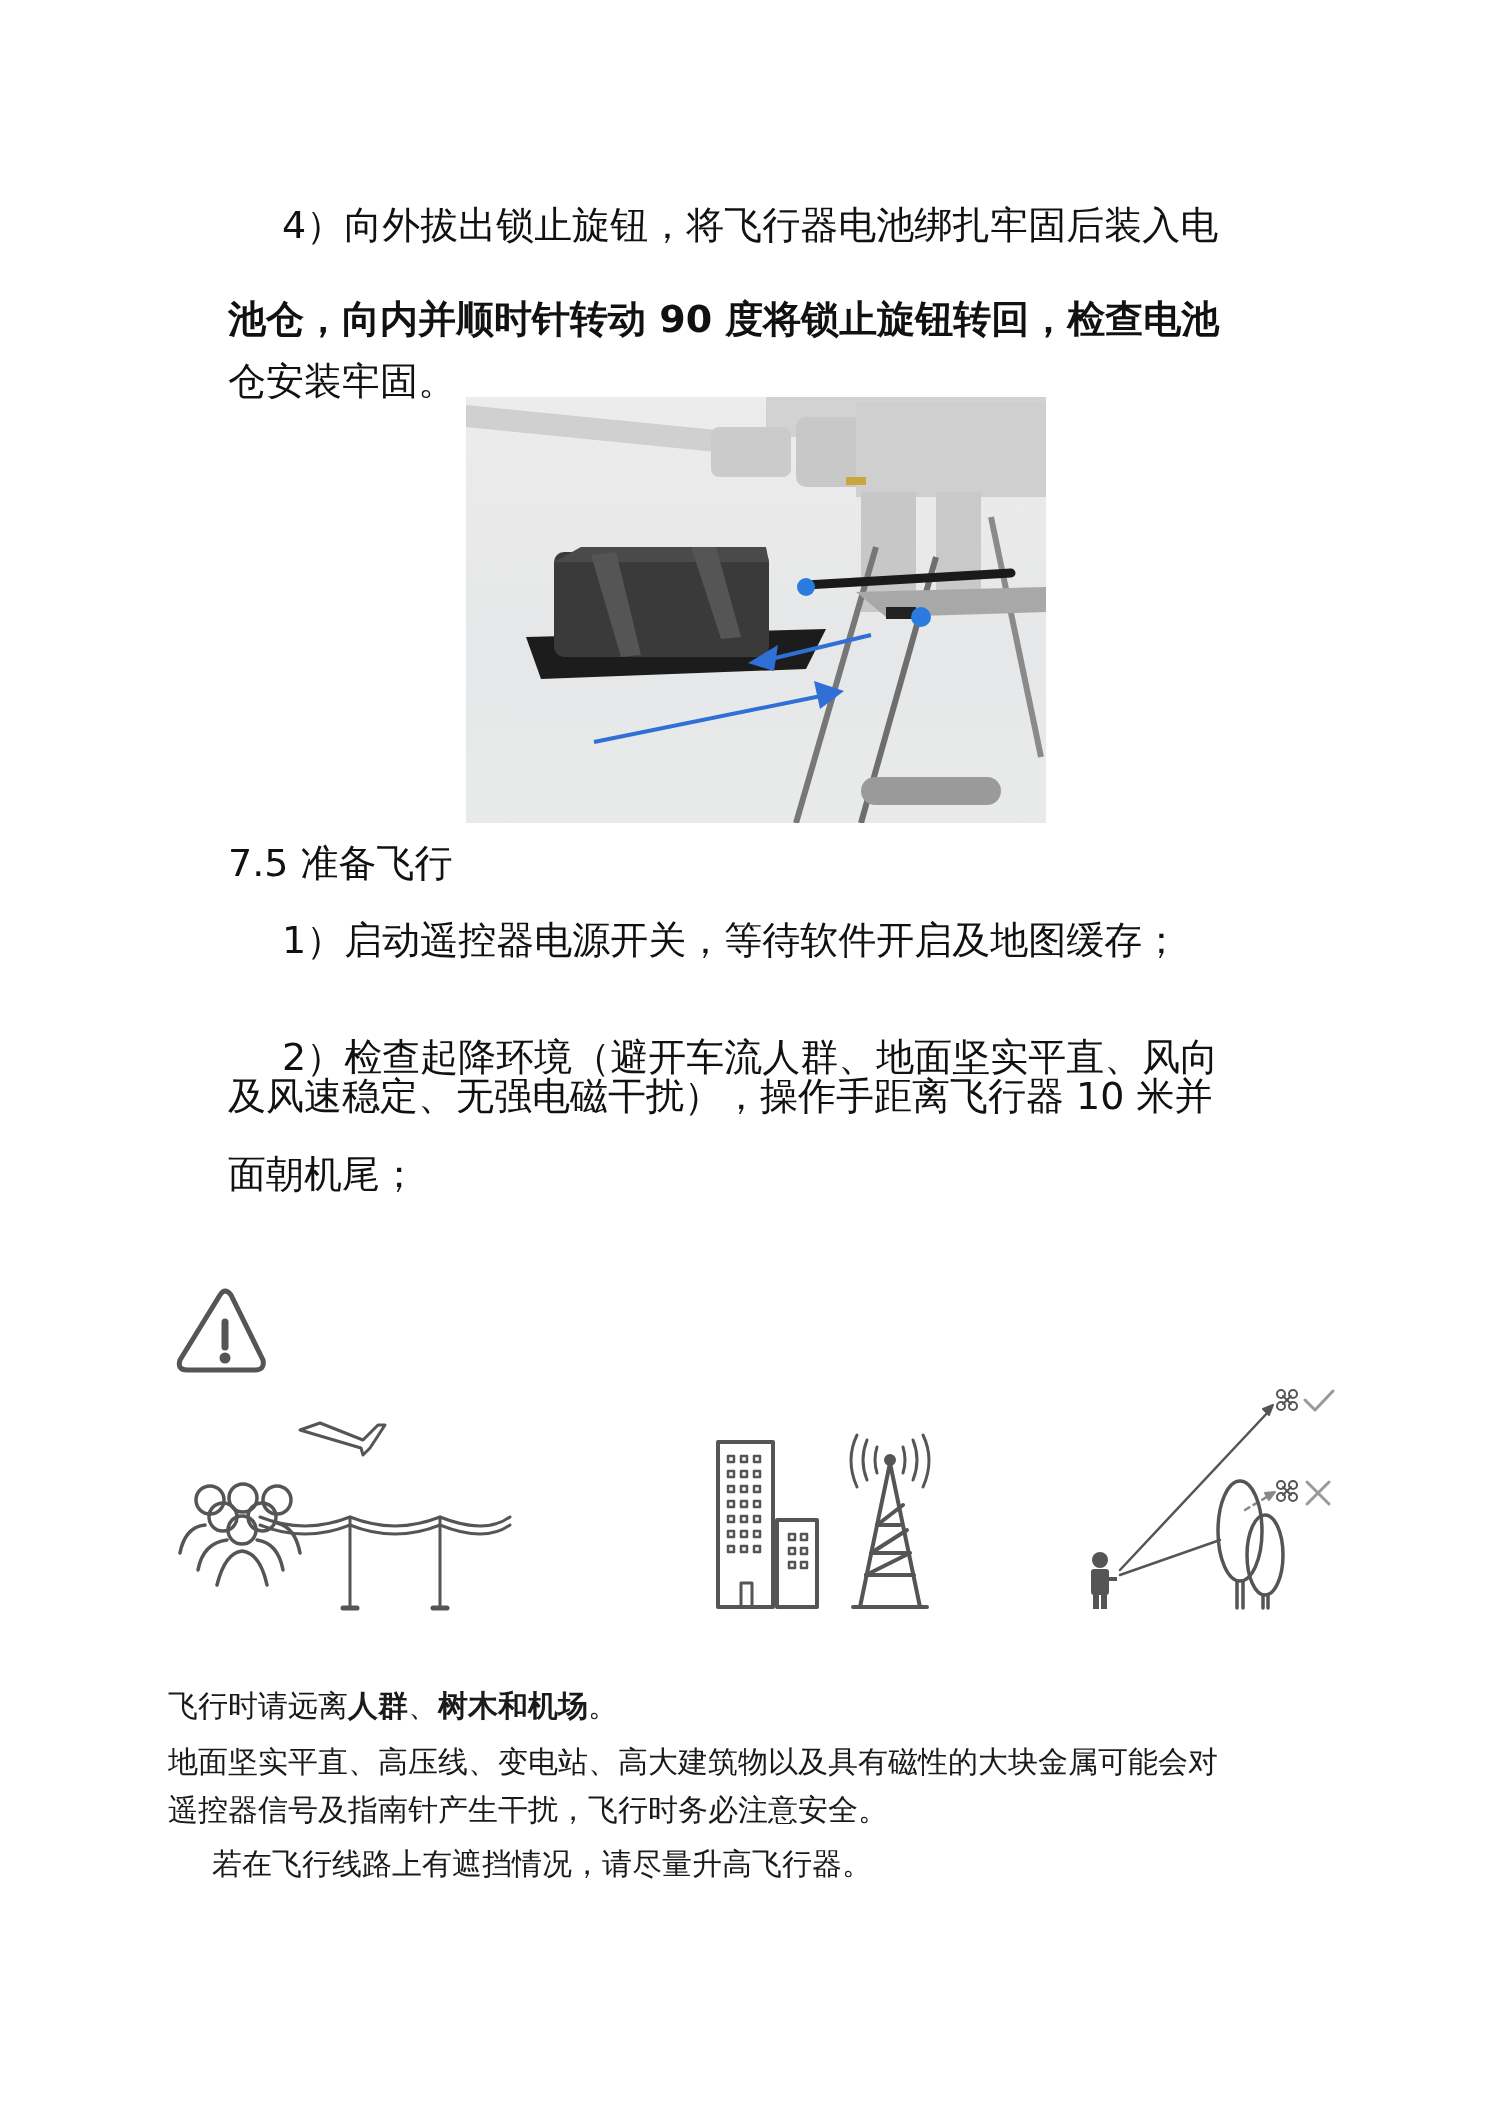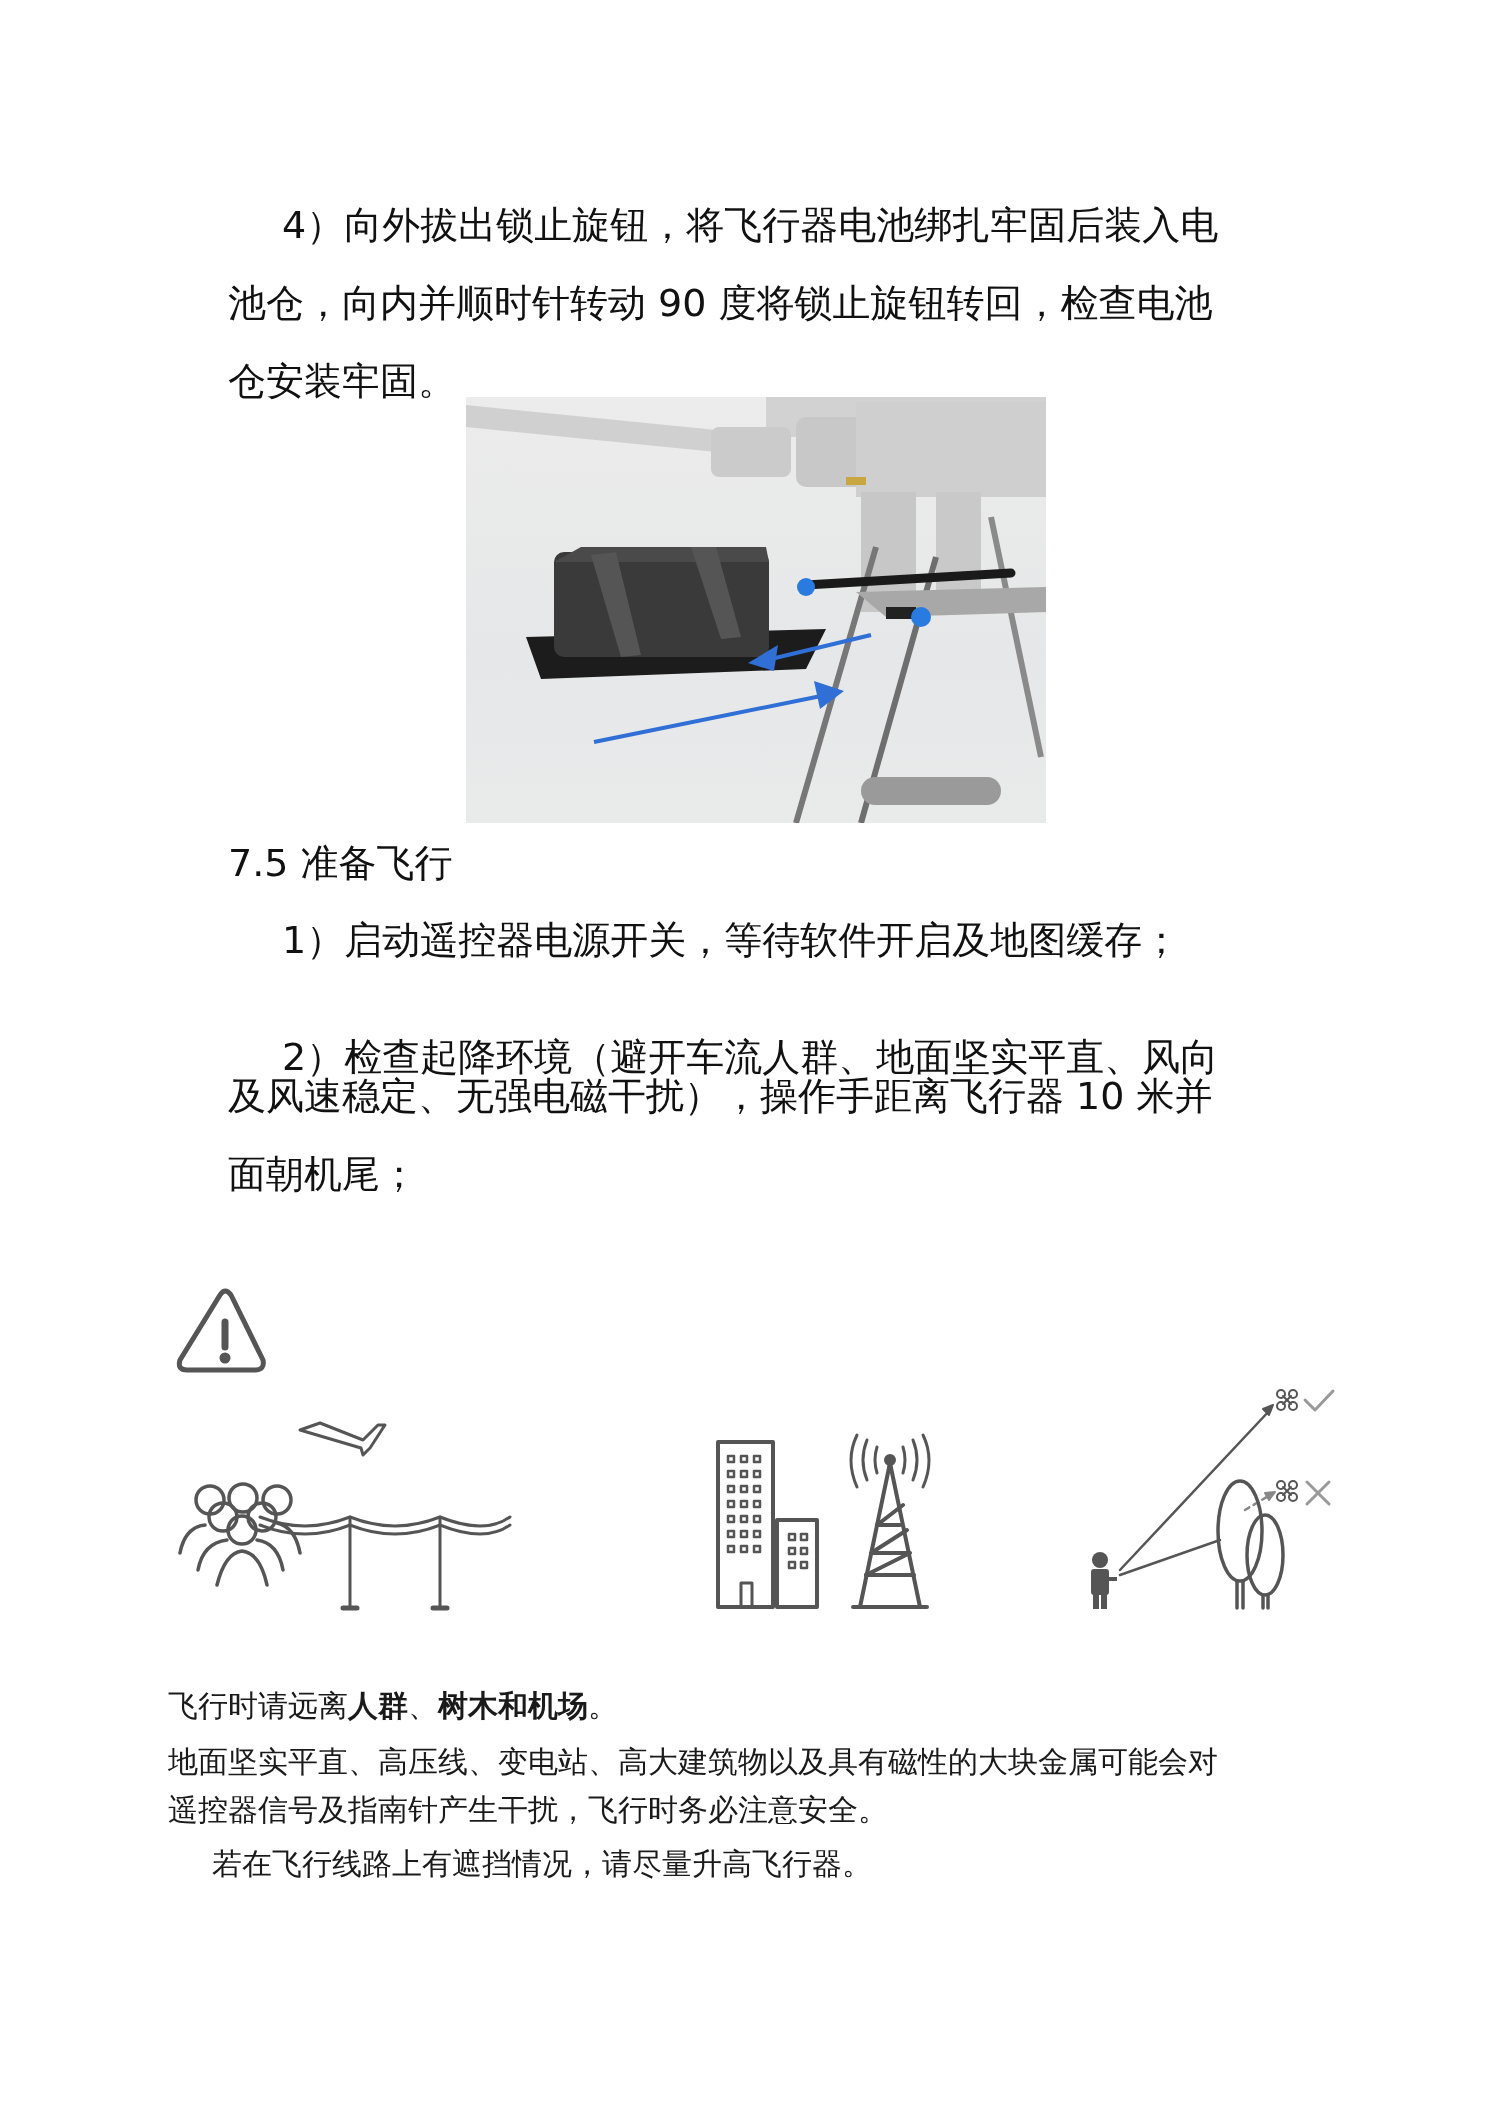--- a/index.html
+++ b/index.html
@@ -10,21 +10,21 @@
   .fig1 { position:absolute; left:466px; top:397px; width:580px; height:426px;
           background:linear-gradient(180deg,#ececec 0%,#e6e7e8 60%,#e9eaea 100%); overflow:hidden; }
   .fig2 { position:absolute; left:165px; top:1285px; width:1190px; height:350px; }
   .cap { position:absolute; white-space:nowrap; font-size:30px; color:#1a1a1a; }
   .cap b { font-weight:bold;text-align:right; }
 </style>
 </head>
 <body>
 
 <div class="line" style="left:282px; top:200px;">4）向外拔出锁止旋钮，将飞行器电池绑扎牢固后装入电</div>
-<div class="line" style="left:228px; top:278px;">池仓，向内并顺时针转动 90 度将锁止旋钮转回，检查电池</div>
+<div class="line" style="left:228px; top:294px;font-weight:bold;">池仓，向内并顺时针转动 90 度将锁止旋钮转回，检查电池</div>
 <div class="line" style="left:228px; top:356px;font-family:Liberation Serif, serif;">仓安装牢固。</div>
 
 <div class="fig1">
   <svg width="580" height="426" viewBox="0 0 580 426">
 
     <path d="M0 8 L320 40 L320 62 L0 30 Z" fill="#d0d0d0"></path>
     <path d="M300 0 L580 0 L580 40 L300 40 Z" fill="#d2d2d2"></path>
     <rect x="245" y="30" width="80" height="50" rx="8" fill="#cbcbcb"></rect>
     <rect x="330" y="20" width="110" height="70" rx="10" fill="#c8c8c8"></rect>
     <rect x="390" y="5" width="190" height="95" fill="#cfcfcf"></rect>

